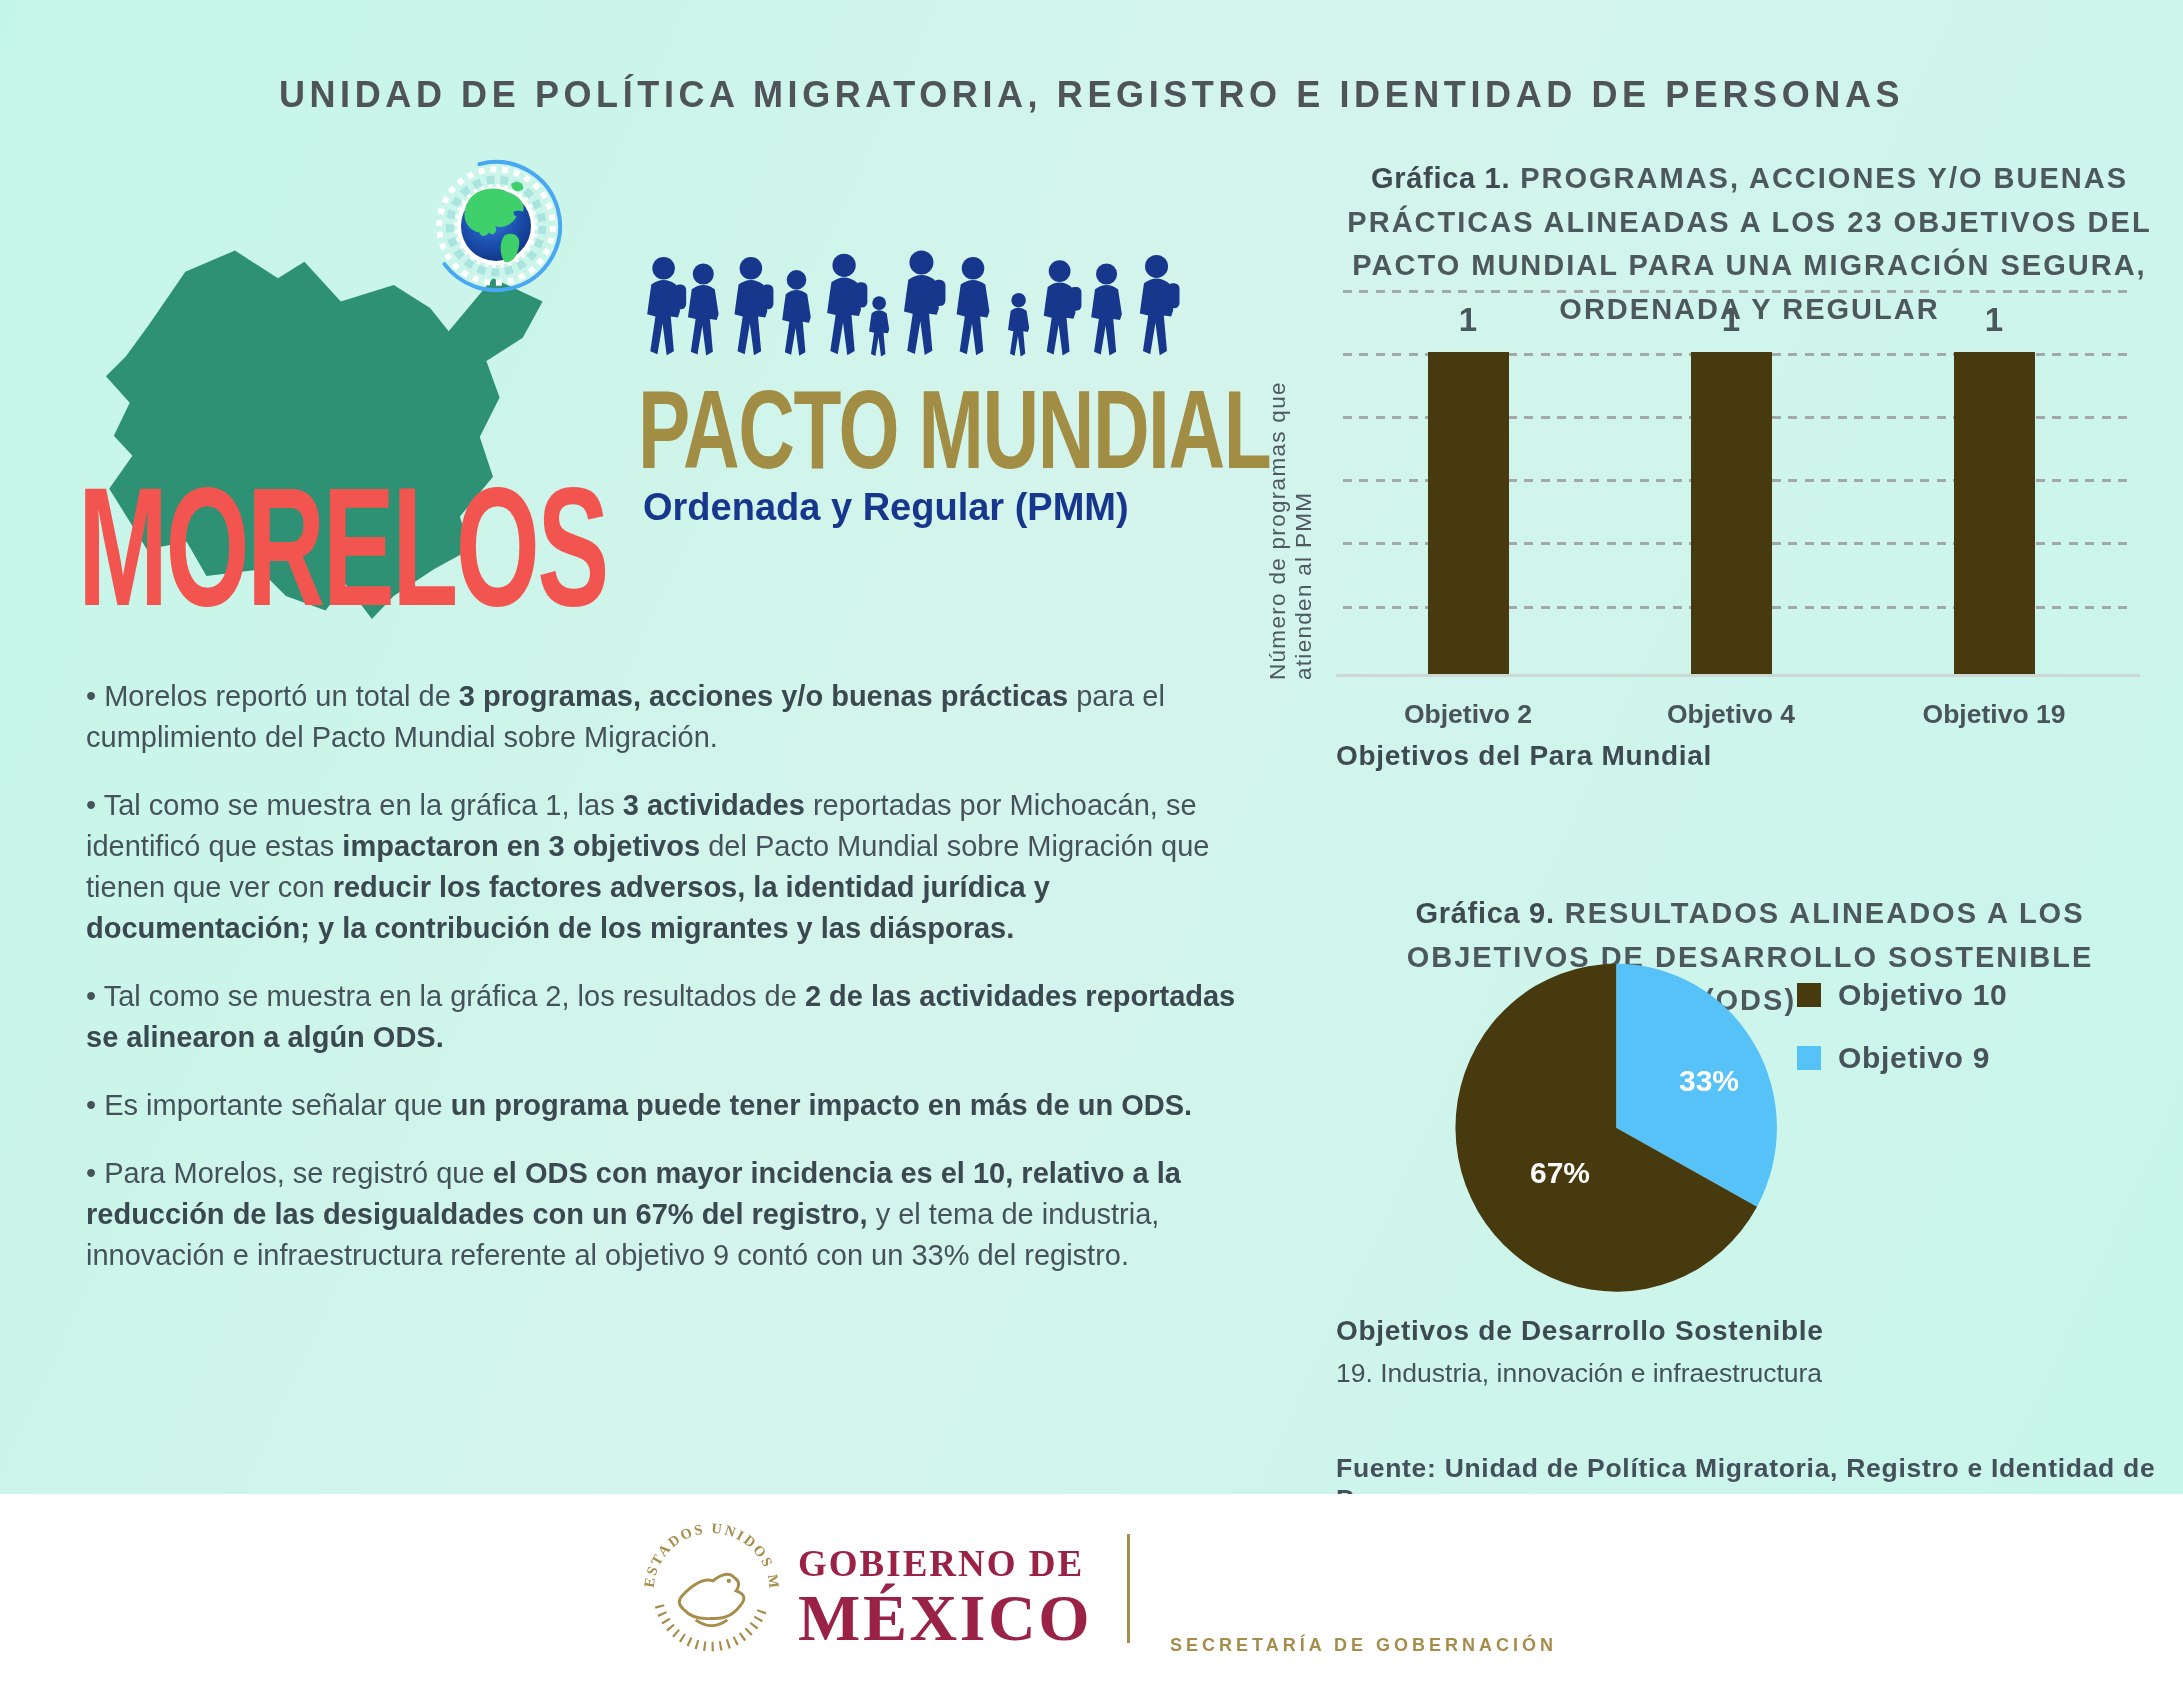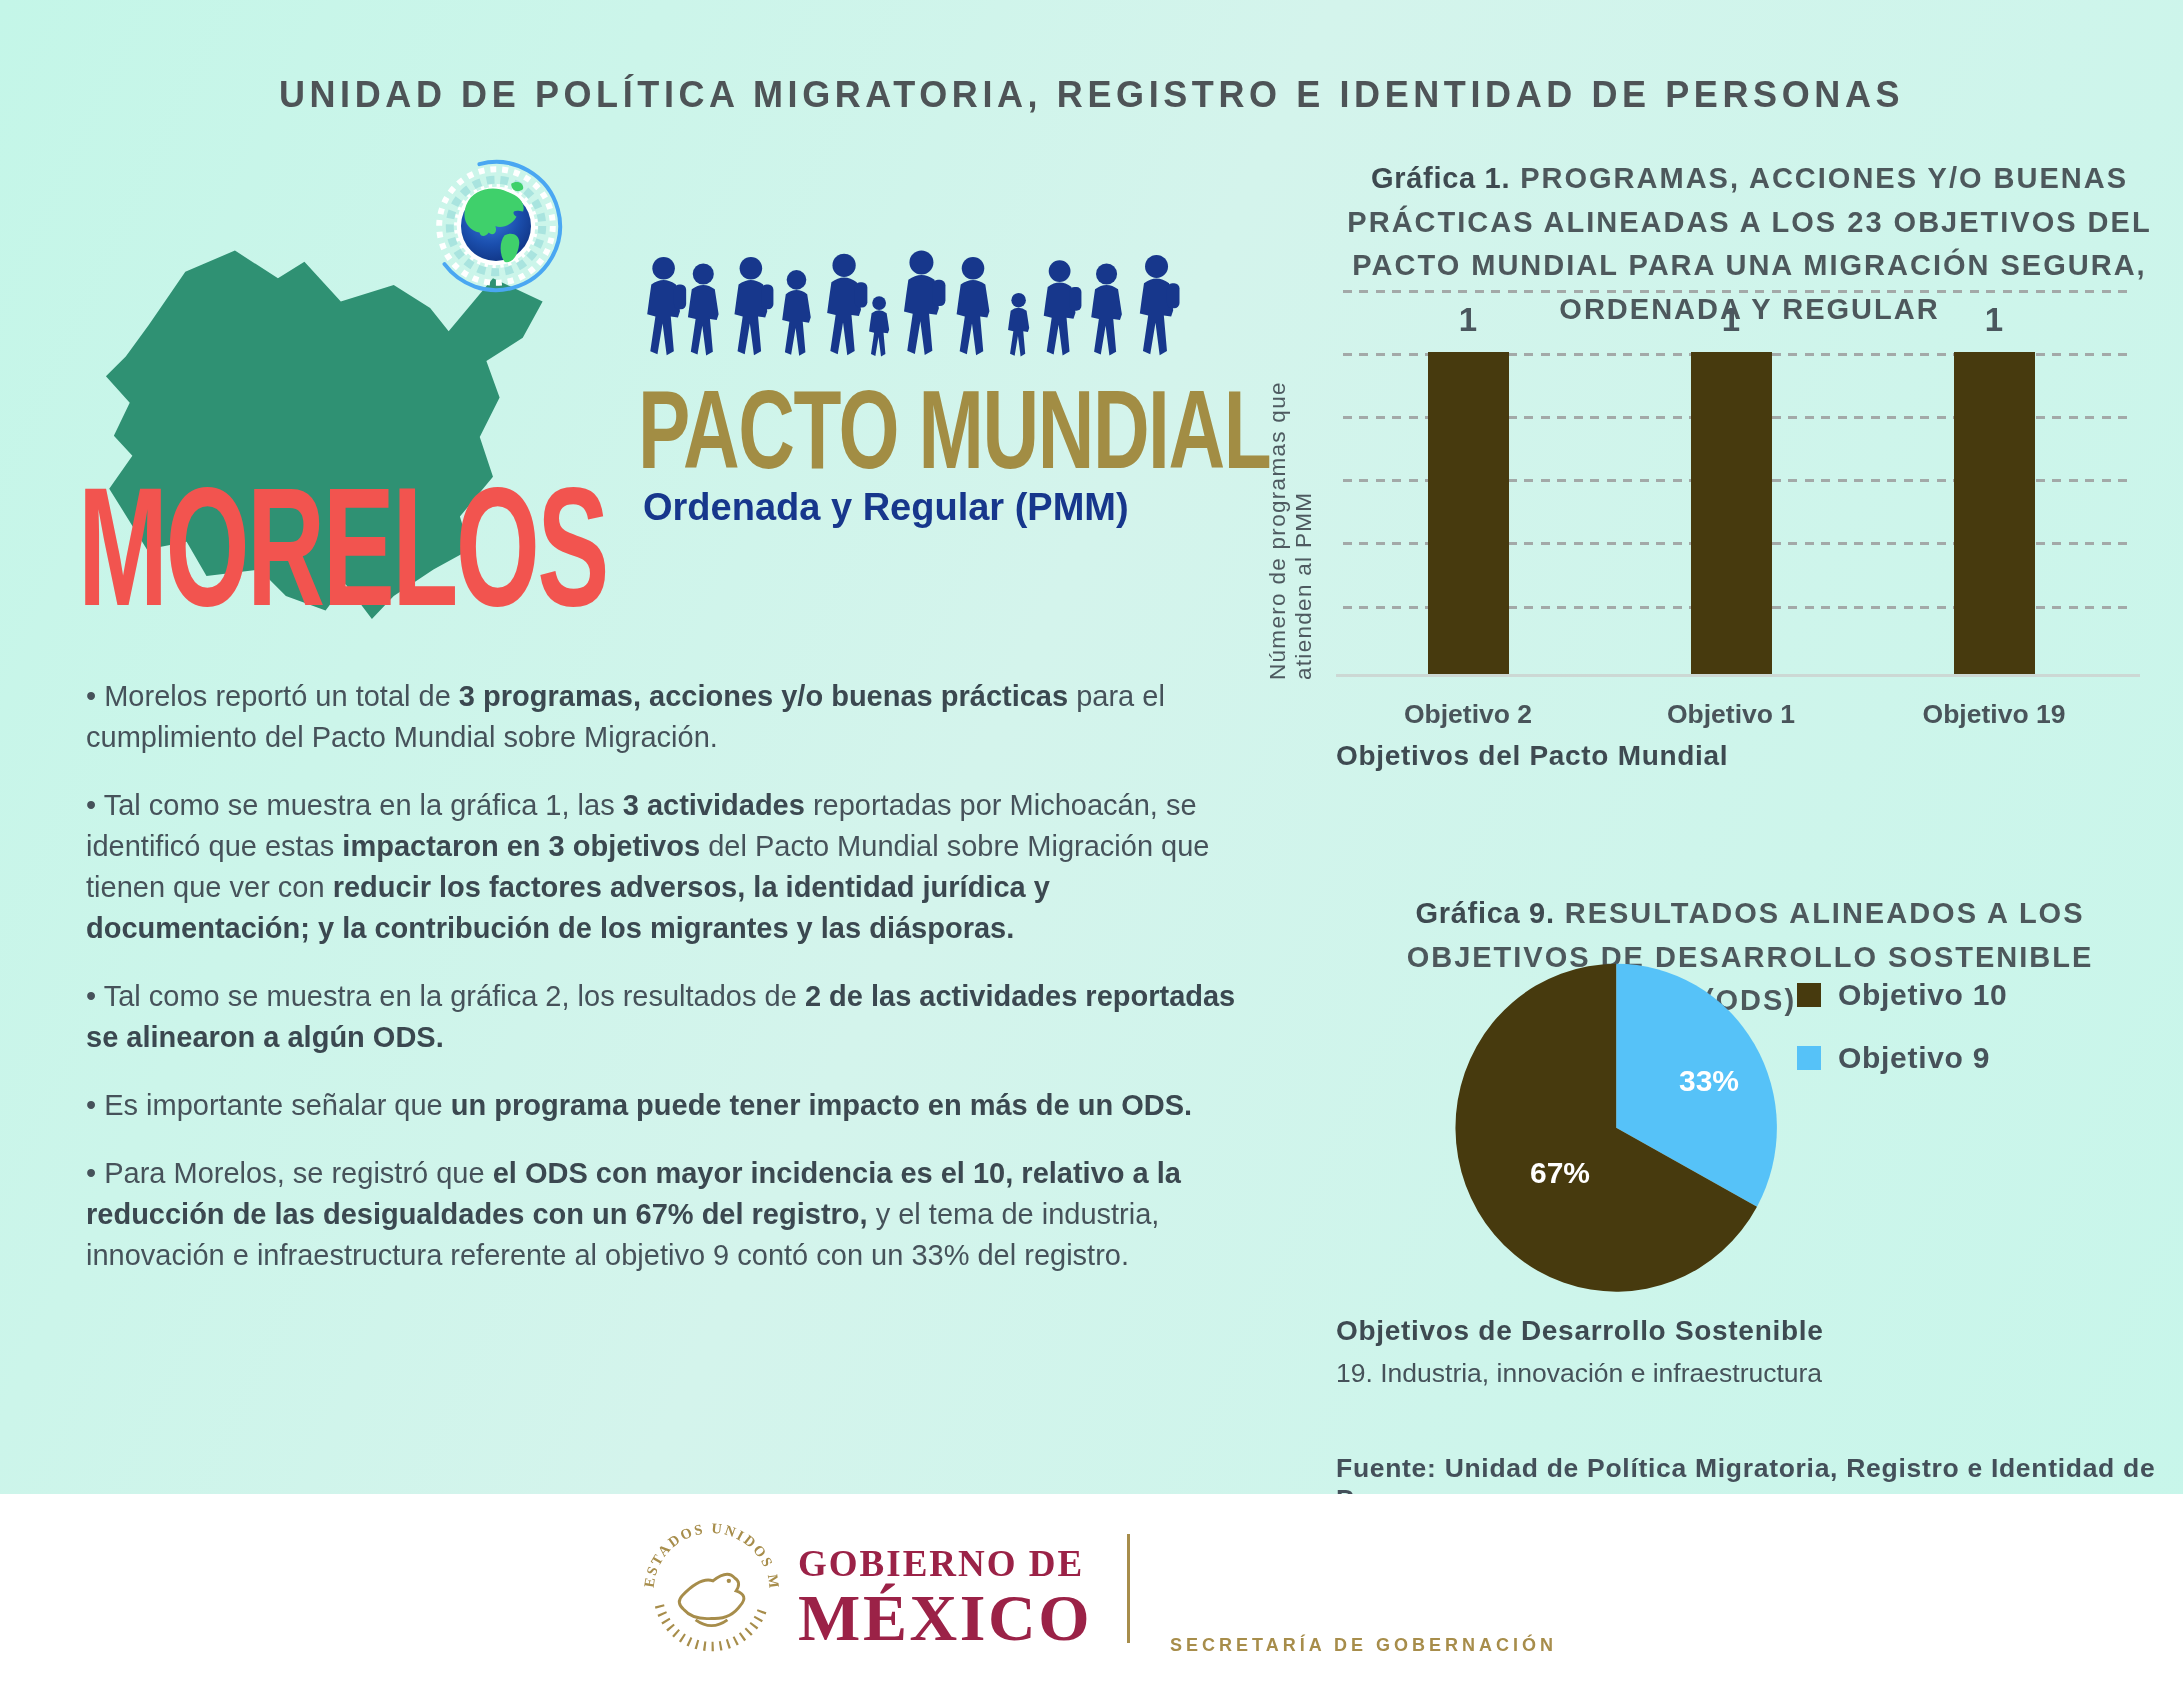--- a/index.html
+++ b/index.html
@@ -182,27 +182,27 @@
       <div class="gridline" style="top: 126px;"></div>
       <div class="gridline" style="top: 189px;"></div>
       <div class="gridline" style="top: 252px;"></div>
       <div class="gridline" style="top: 316px;"></div>
       <div class="baseline"></div>
       <div class="bar" style="left: 85px; height: 322px; background: rgb(71, 58, 14);"></div>
       <div class="bar-value" style="left: 59px; top: 11.2px;">1</div>
       <div class="bar-cat" style="left: 26px;">Objetivo 2</div>
       <div class="bar" style="left: 348px; height: 322px; background: rgb(71, 58, 14);"></div>
       <div class="bar-value" style="left: 322px; top: 11.2px;">1</div>
-      <div class="bar-cat" style="left: 289px;">Objetivo 1</div>
+      <div class="bar-cat" style="left: 289px;">Objetivo 4</div>
       <div class="bar" style="left: 611px; height: 322px; background: rgb(71, 58, 14);"></div>
       <div class="bar-value" style="left: 585px; top: 11.2px;">1</div>
       <div class="bar-cat" style="left: 552px;">Objetivo 19</div>
     </div>
 
-  <div class="abs notes-heading nh1">Objetivos del Pacto Mundial</div>
+  <div class="abs notes-heading nh1">Objetivos del Para Mundial</div>
 
   <div class="abs g2-title">
     <span class="g-title-prefix">Gráfica 9.</span><span> RESULTADOS ALINEADOS A LOS OBJETIVOS DE DESARROLLO SOSTENIBLE (ODS)</span>
   </div>
   <svg class="abs pie-svg" viewBox="0 0 500 505" xmlns="http://www.w3.org/2000/svg">
       <path d="M245,252 L245.0,4.0 A243,248 0 0 1 457.9,371.5 Z" fill="#56c2f8"></path>
       <path d="M245,252 L457.9,371.5 A243,248 0 1 1 245.0,4.0 Z" fill="#473a0e"></path>
     </svg>
   <div class="abs pie-label" style="left:1679px;top:1064px;">33%</div>
   <div class="abs pie-label" style="left:1530px;top:1156px;">67%</div>

